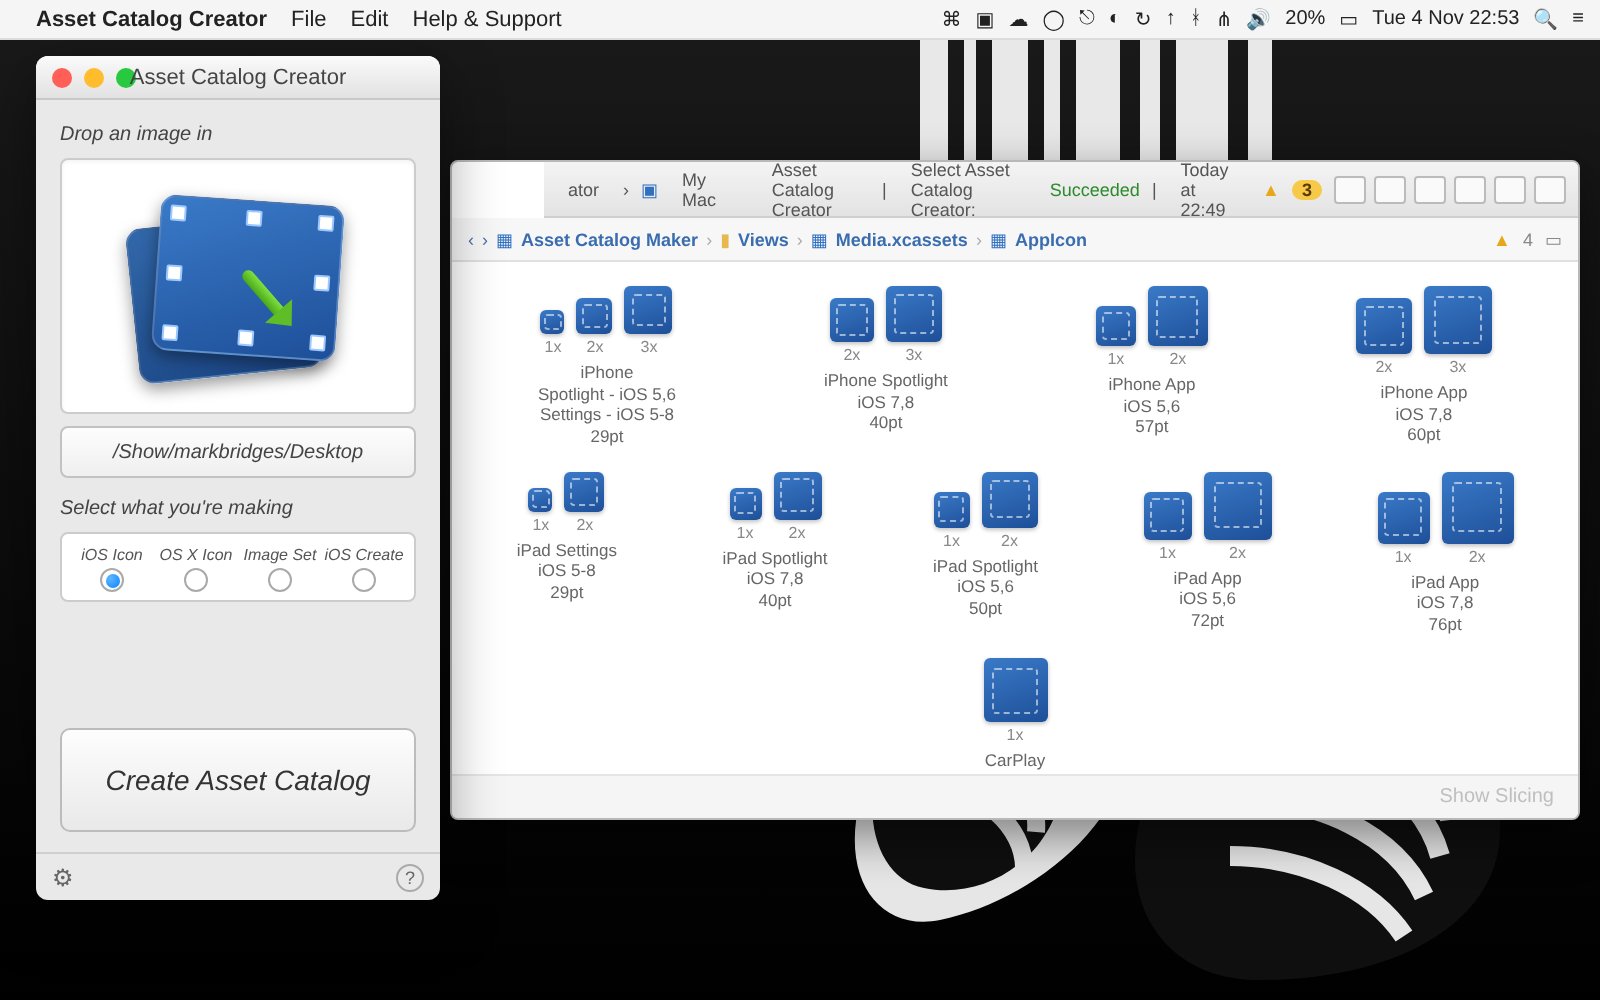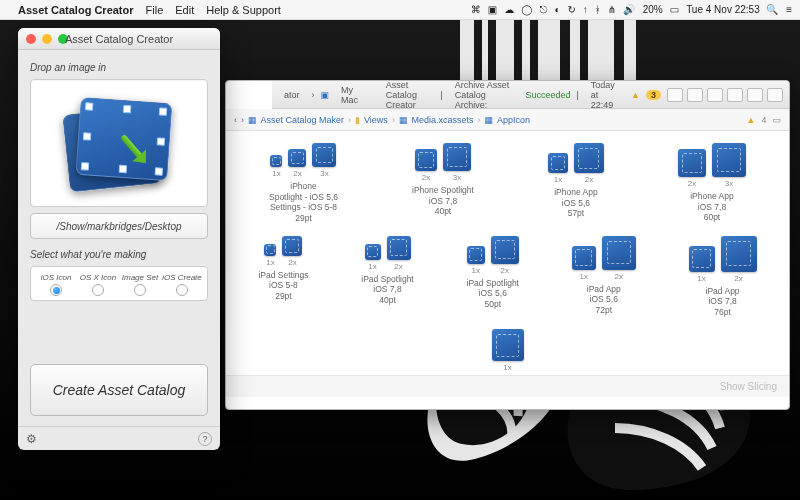--- a/index.html
+++ b/index.html
@@ -120,42 +120,42 @@
 }
 .xcode-toolbar .chip { padding:2px 6px; border-radius:2px;}
 .xcode-toolbar .succ { color:#2d8a2d;}
 .xcode-toolbar .warn-badge { background:#f7c948; color:#5a3c00; border-radius:7px; padding:0 5px; font-weight:600;}
 .xcode-toolbar .tool-icons { margin-left:auto; display:flex; gap:4px;}
 .xcode-toolbar .tool-icons span{ width:16px; height:14px; border:1px solid #bbb; border-radius:2px; background:#fafafa;}
 .xcode-nav {
   height: 22px; background:#f7f7f7; border-bottom:1px solid #e0e0e0;
   display:flex; align-items:center; font-size:9px; color:#4a6fa5; padding:0 8px; gap:4px;
 }
-.xcode-nav .crumb { color:#3a6db0;}
+.xcode-nav .crumb { color:#3a6db0;font-weight:bold;}
 .xcode-nav .sep { color:#aaa;}
 .xcode-nav .tail { margin-left:auto; display:flex; gap:6px; align-items:center;}
 .xcode-content { padding: 8px 6px 6px; height: calc(100% - 72px); overflow:hidden;}
 .icon-grid { display:flex; flex-wrap:wrap; gap:0 8px; }
 .slot-group {
   display:flex; flex-direction:column; align-items:center; margin:4px 6px 8px;
 }
 .slot-row { display:flex; gap:6px; align-items:flex-end;}
 .slot { display:flex; flex-direction:column; align-items:center;}
 .slot .thumb {
   background:linear-gradient(160deg,#3a7ac8,#1e4f98);
   border-radius:3px; position:relative;
   box-shadow: 0 1px 2px rgba(0,0,0,0.25);
 }
 .slot .thumb::after{
   content:''; position:absolute; inset:15%; border:1px dashed rgba(255,255,255,0.55); border-radius:2px;
 }
 .slot .scale { font-size:8px; color:#888; margin-top:2px;}
 .group-label { font-size:8.5px; color:#666; text-align:center; line-height:1.25; margin-top:3px;}
 .xcode-footer {
-  position:absolute; bottom:12px; left:0; right:0; height:22px;
+  position:absolute; bottom:0; left:0; right:0; height:22px;
   background:#f5f5f5; border-top:1px solid #e5e5e5;
   display:flex; align-items:center; justify-content:flex-end; padding:0 12px;
   font-size:10px; color:#bfbfbf;
 }
 </style>
 </head>
 <body>
 
 <div class="desktop-bg">
   <svg class="zebra" viewBox="0 0 380 480">
@@ -275,21 +275,21 @@
 
 <div class="xcode">
   <div class="xcode-toolbar">
     <span class="chip">ator</span>
     <span>›</span>
     <span style="color:#3070c0">▣</span>
     <span class="chip">My Mac</span>
     <span style="width:8px"></span>
     <span class="chip">Asset Catalog Creator</span>
     <span>|</span>
-    <span class="chip">Archive Asset Catalog Archive:</span>
+    <span class="chip">Select Asset Catalog Creator:</span>
     <span class="succ">Succeeded</span>
     <span>|</span>
     <span class="chip">Today at 22:49</span>
     <span style="color:#e6a817">▲</span>
     <span class="warn-badge">3</span>
     <div class="tool-icons">
       <span></span>
       <span></span>
       <span></span>
       <span></span>

